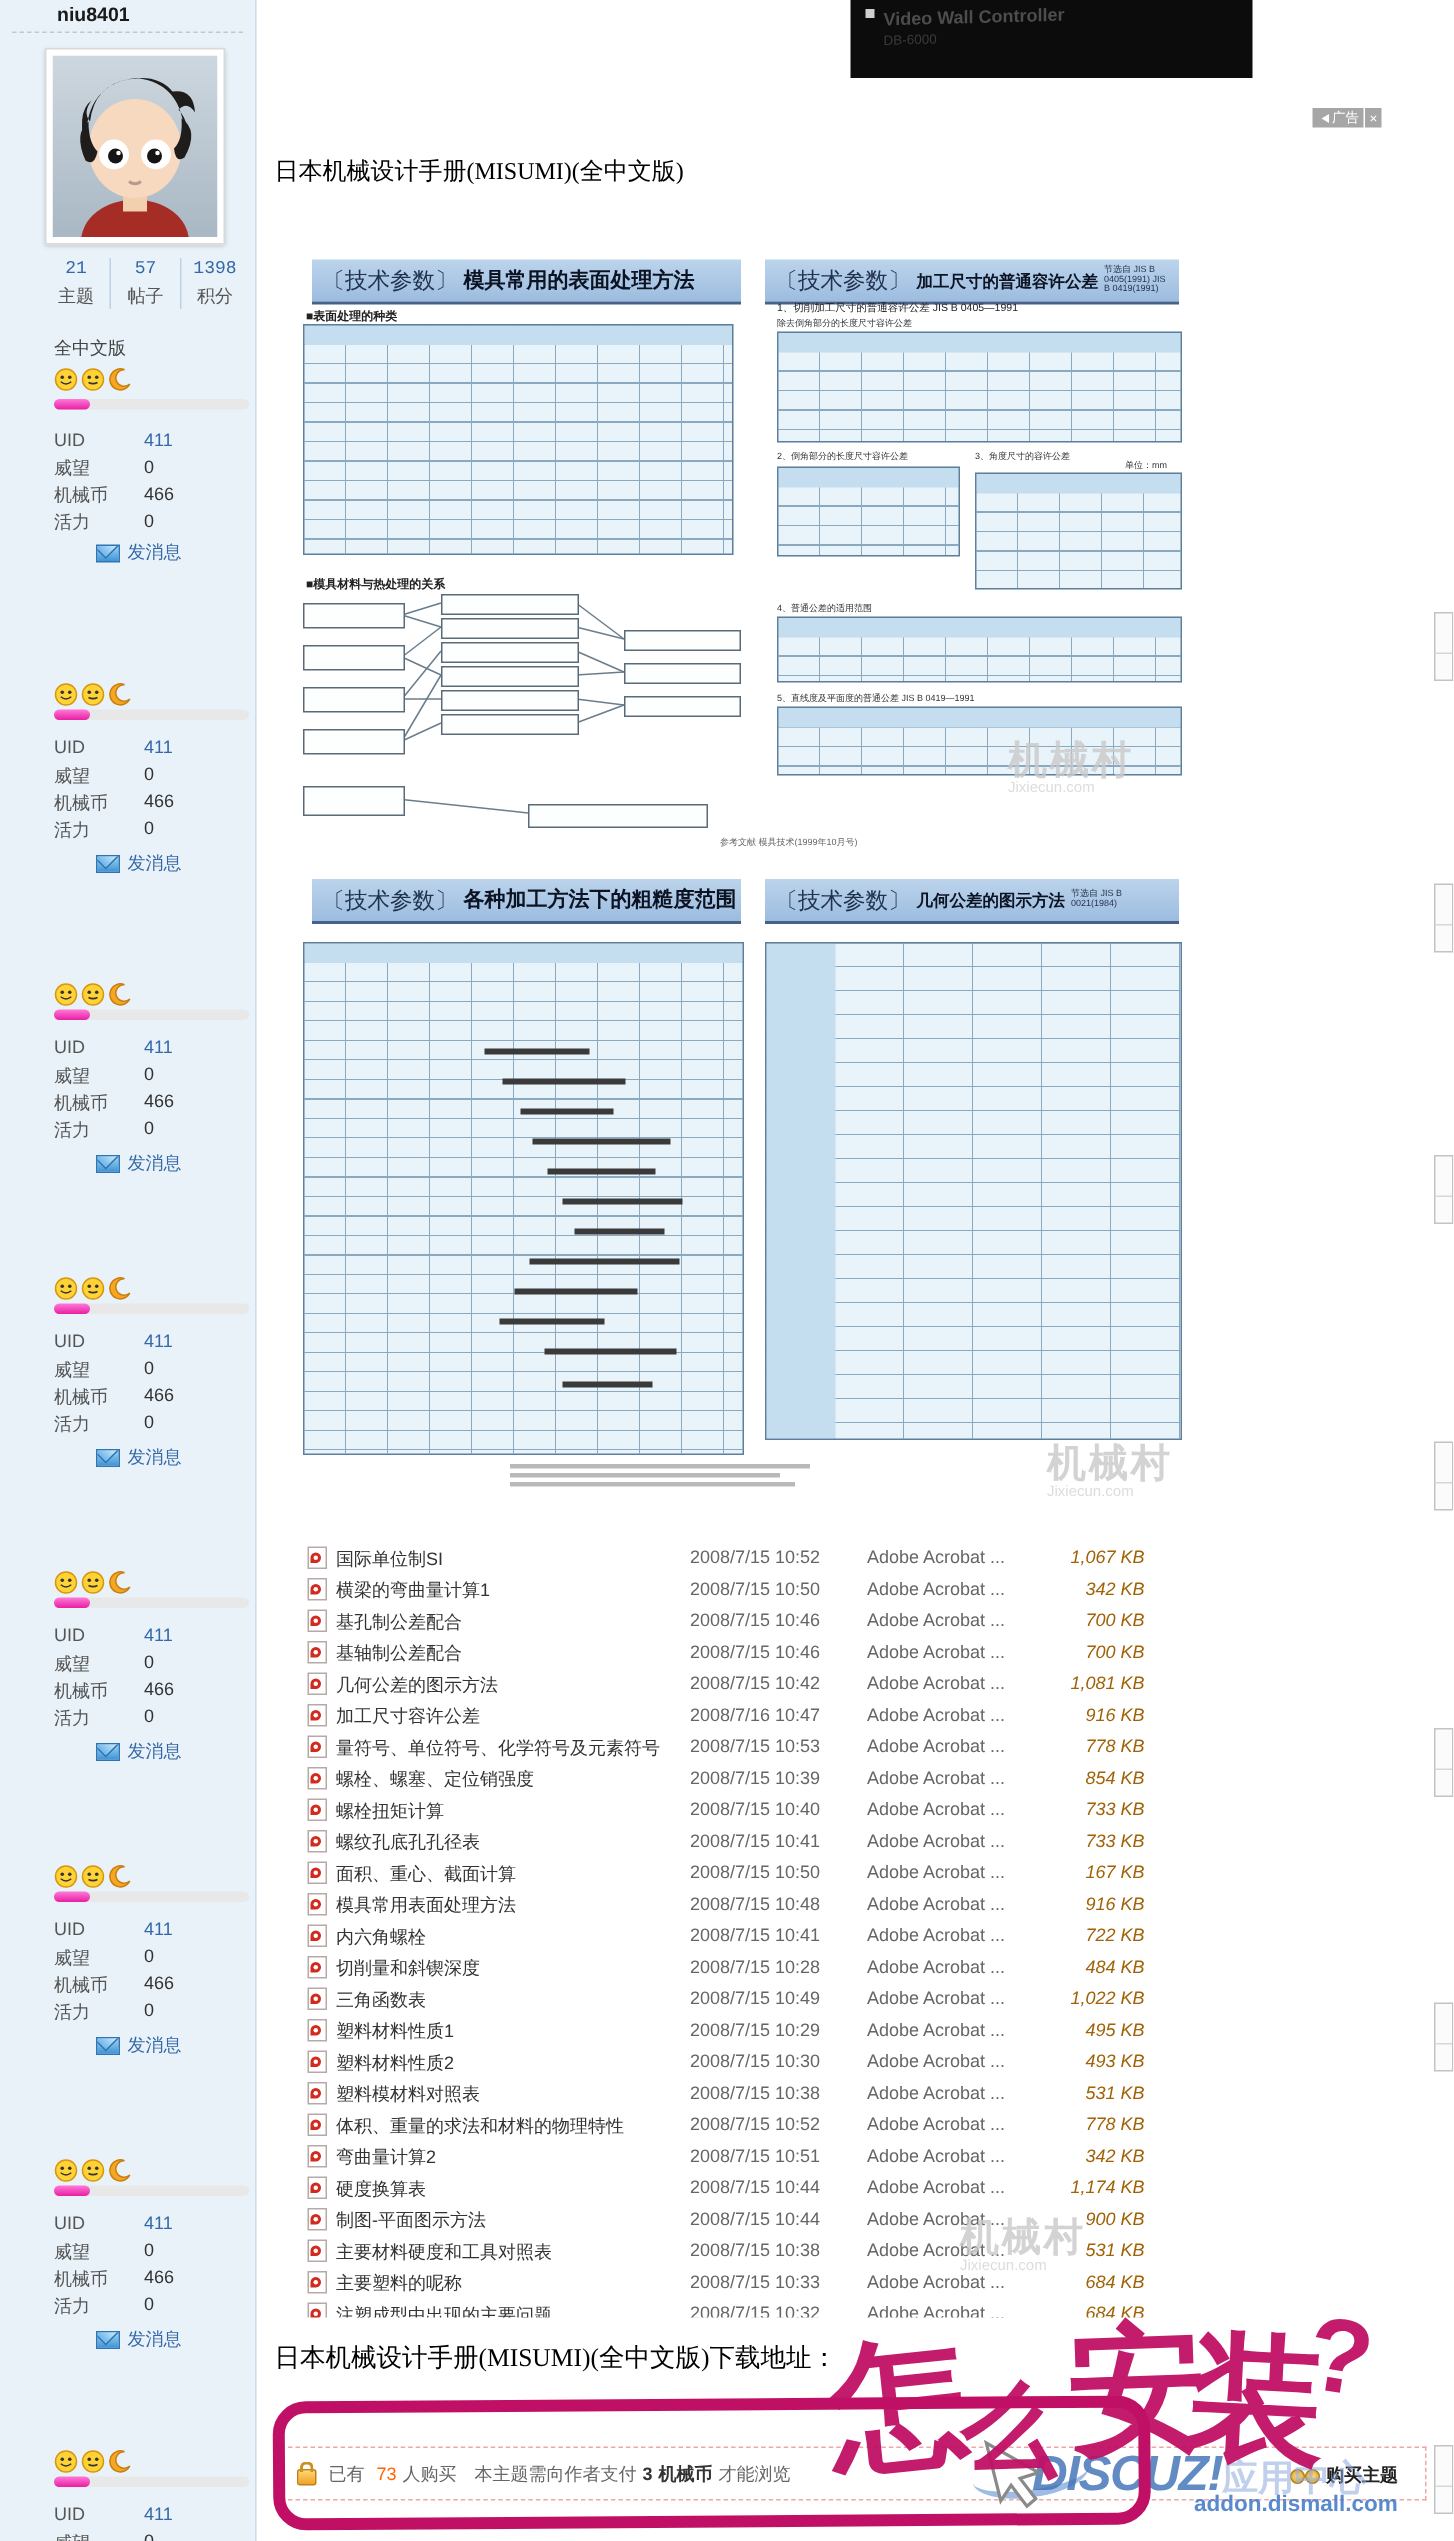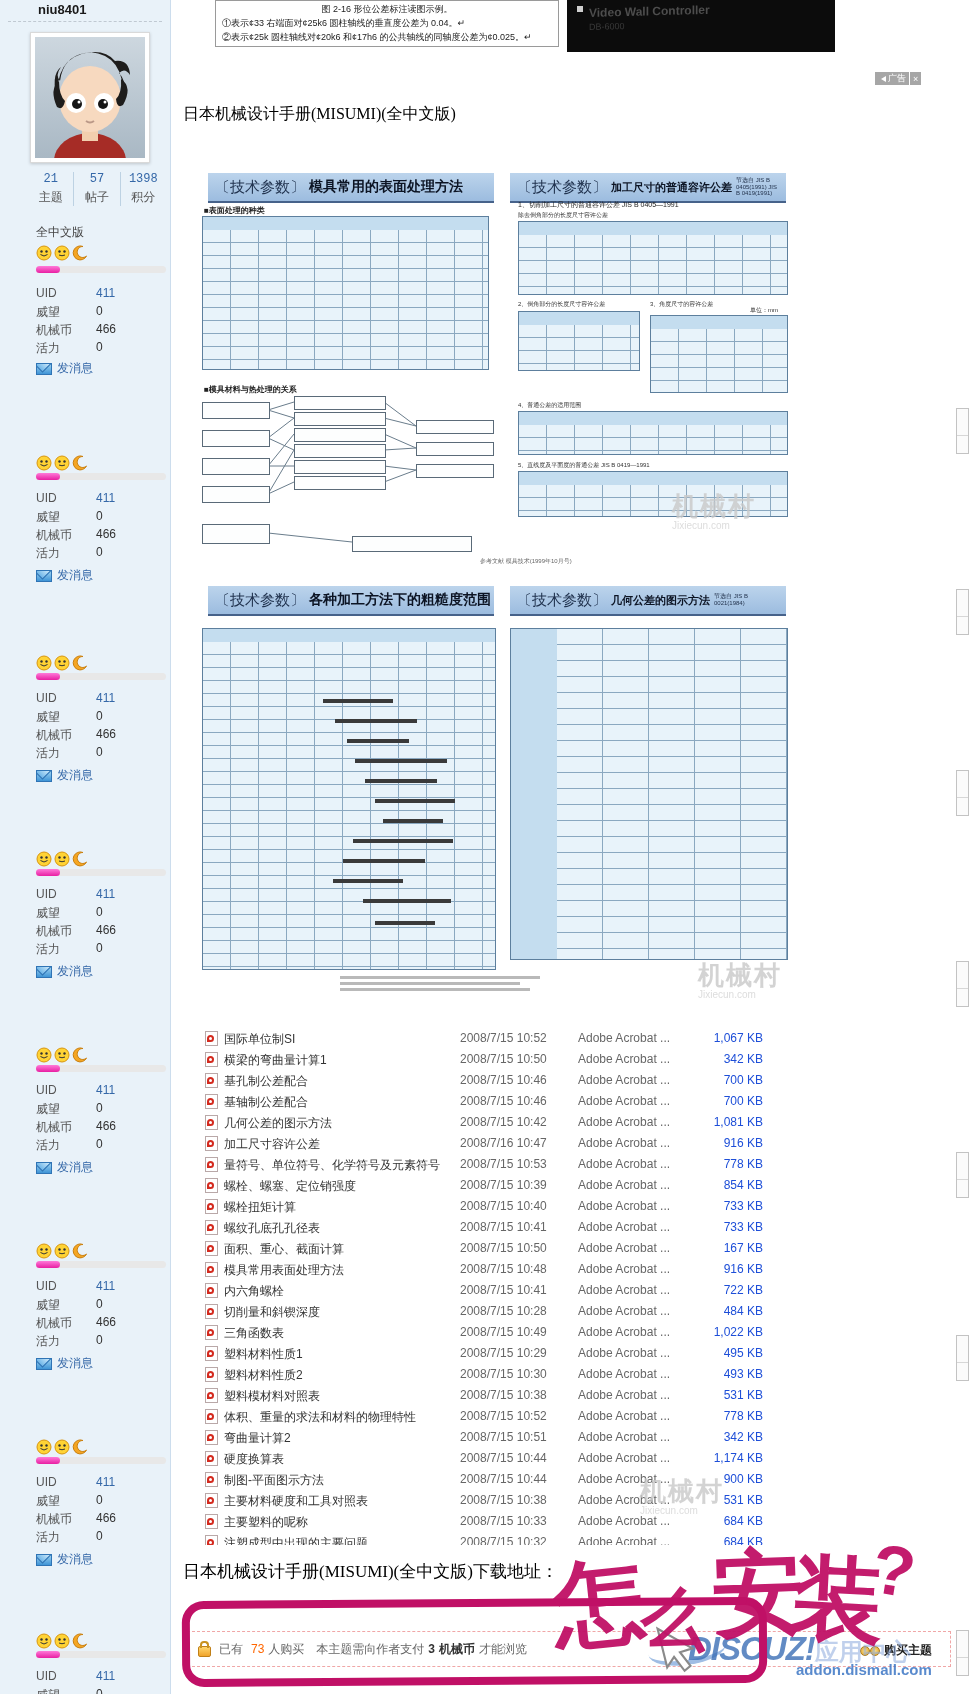--- a/index.html
+++ b/index.html
@@ -18,21 +18,21 @@
   .stat .v{display:block;color:#3568a8;font-size:12px;font-family:Liberation Mono, monospace;}
   .stat .l{display:block;color:#555;font-size:12px;margin-top:3px;}
   .utitle{position:absolute;left:36px;top:224px;color:#444;}
   .icons{position:absolute;display:flex;gap:2px;}
   .pbar{position:absolute;width:130px;height:7px;background:#e8e8e8;border-radius:4px;}
   .pfill{width:24px;height:7px;border-radius:4px;background:linear-gradient(#ff7ad9,#e81fa2);}
   .frow{position:absolute;left:0;width:136px;height:16px;}
   .flabel{position:absolute;left:0;color:#555;}
   .fvalue{position:absolute;left:60px;color:#333;}
   .fvalue.link{color:#3568a8;}
-  .msg{position:absolute;display:flex;align-items:center;gap:5px;color:#3568a8;cursor:pointer;}
+  .msg{position:absolute;display:flex;align-items:center;gap:5px;color:#3568a8;cursor:pointer;margin-left:28px;}
   .env{width:14px;height:10px;background:linear-gradient(#9fd4f2,#3f94d6);border:1px solid #2f74b5;position:relative;overflow:hidden;}
   .env::before{content:"";position:absolute;left:-1px;top:-7px;width:11px;height:11px;transform:rotate(45deg);
                background:linear-gradient(#d8effc,#6fb6e8);border:1px solid #2f74b5;}
   .sblock{position:absolute;left:36px;width:136px;height:132px;}
   .sblock .icons{left:0;top:0;}
   .sblock .pbar{left:0;top:18px;}
   .sblock .msg{left:0;top:112px;}
 
   
   .explainbox{position:absolute;left:215px;top:0;width:344px;height:47px;background:#fff;border:1px solid #9a9a9a;
@@ -75,21 +75,21 @@
 
   
   .attach-list{position:absolute;left:203px;top:1028px;width:560px;height:517px;overflow:hidden;z-index:1;}
   .arow{position:relative;height:21px;}
   .pdficon{position:absolute;left:2px;top:3px;width:11px;height:13px;background:#fff;border:1px solid #b9a8a8;}
   .pdficon::before{content:"";position:absolute;left:1px;top:3px;width:7px;height:7px;background:#d42a1e;border-radius:50% 50% 50% 0;}
   .pdficon::after{content:"";position:absolute;left:3px;top:5px;width:3px;height:3px;background:#fff;border-radius:50%;}
   .aname{position:absolute;left:21px;top:3px;color:#333;}
   .adate{position:absolute;left:257px;top:3px;color:#666;}
   .atype{position:absolute;left:375px;top:3px;color:#666;}
-  .asize{position:absolute;right:0;top:3px;color:#1d4ed8;}
+  .asize{position:absolute;right:0;top:3px;color:#a16207;font-style:italic;}
 
   
   .purchase{position:absolute;left:187px;top:1631px;width:764px;height:36px;border:1px dashed #f0a6a6;background:#fff;
             box-sizing:border-box;display:flex;align-items:center;padding-left:10px;z-index:2;color:#666;}
   .purchase b{color:#333;}
   .purchase .num{color:#f60;margin:16px 4px;}
   .purchase .seg{margin-right:4px;}
   .lock{width:11px;height:9px;background:linear-gradient(#ffd76e,#f0a32a);border:1px solid #c07f17;border-radius:2px;
         position:relative;margin:4px 8px 0 0;}
   .lock::before{content:"";position:absolute;left:1px;top:-6px;width:5px;height:5px;border:2px solid #c8921f;border-bottom:none;border-radius:4px 4px 0 0;}
@@ -498,25 +498,20 @@
           </div>
           <div class="frow" style="top:54px;">
             <span class="flabel">威望</span>
             <span class="fvalue">0</span>
           </div>
 
         </div>
       </div>
   </div>
 
-  <div class="explainbox">
-    <span class="c">图 2-16  形位公差标注读图示例。</span>
-    <span>①表示¢33 右端面对¢25k6 圆柱轴线的垂直度公差为 0.04。↵</span><br>
-    <span>②表示¢25k 圆柱轴线对¢20k6 和¢17h6 的公共轴线的同轴度公差为¢0.025。↵</span>
-  </div>
 
   <div class="blackad">
     <span class="bullet"></span>
     <div class="inner">
       <span class="t1">Video Wall Controller</span>
       <span class="t2">DB-6000</span>
     </div>
   </div>
 
   <div class="adtag">

